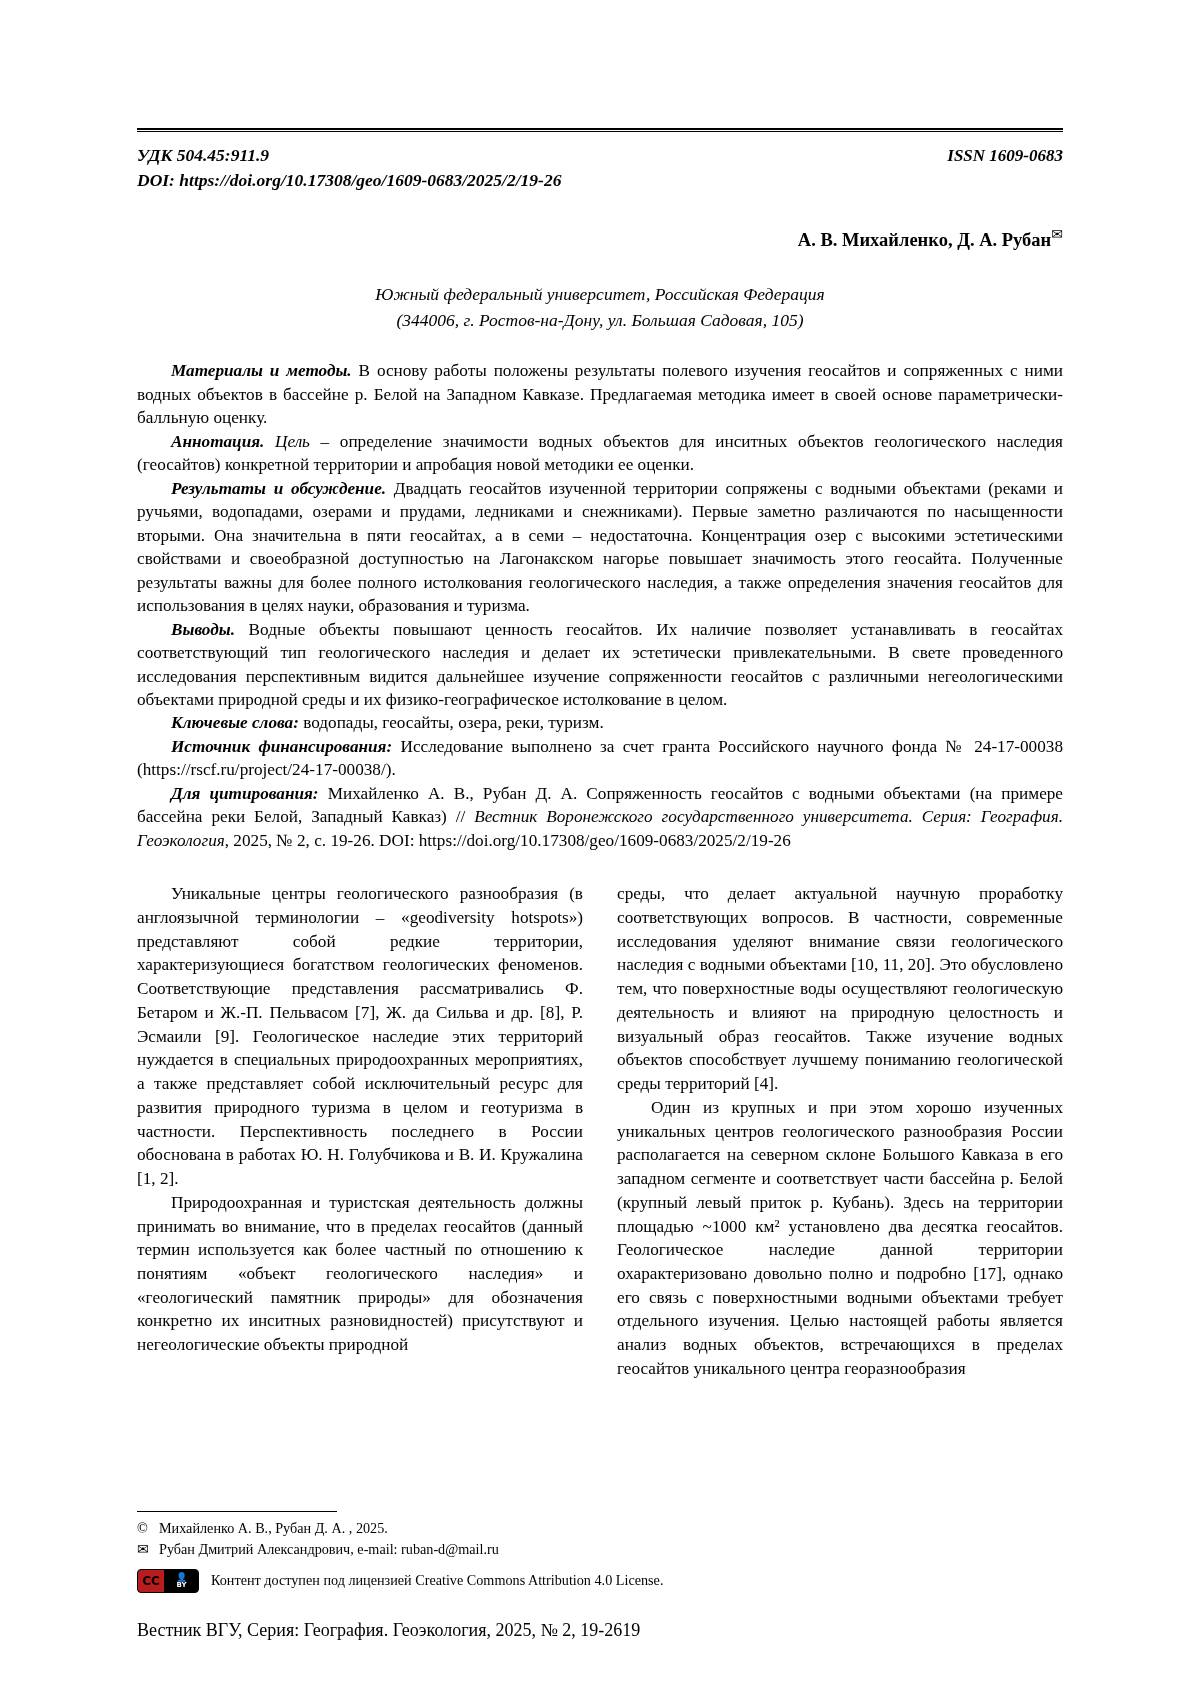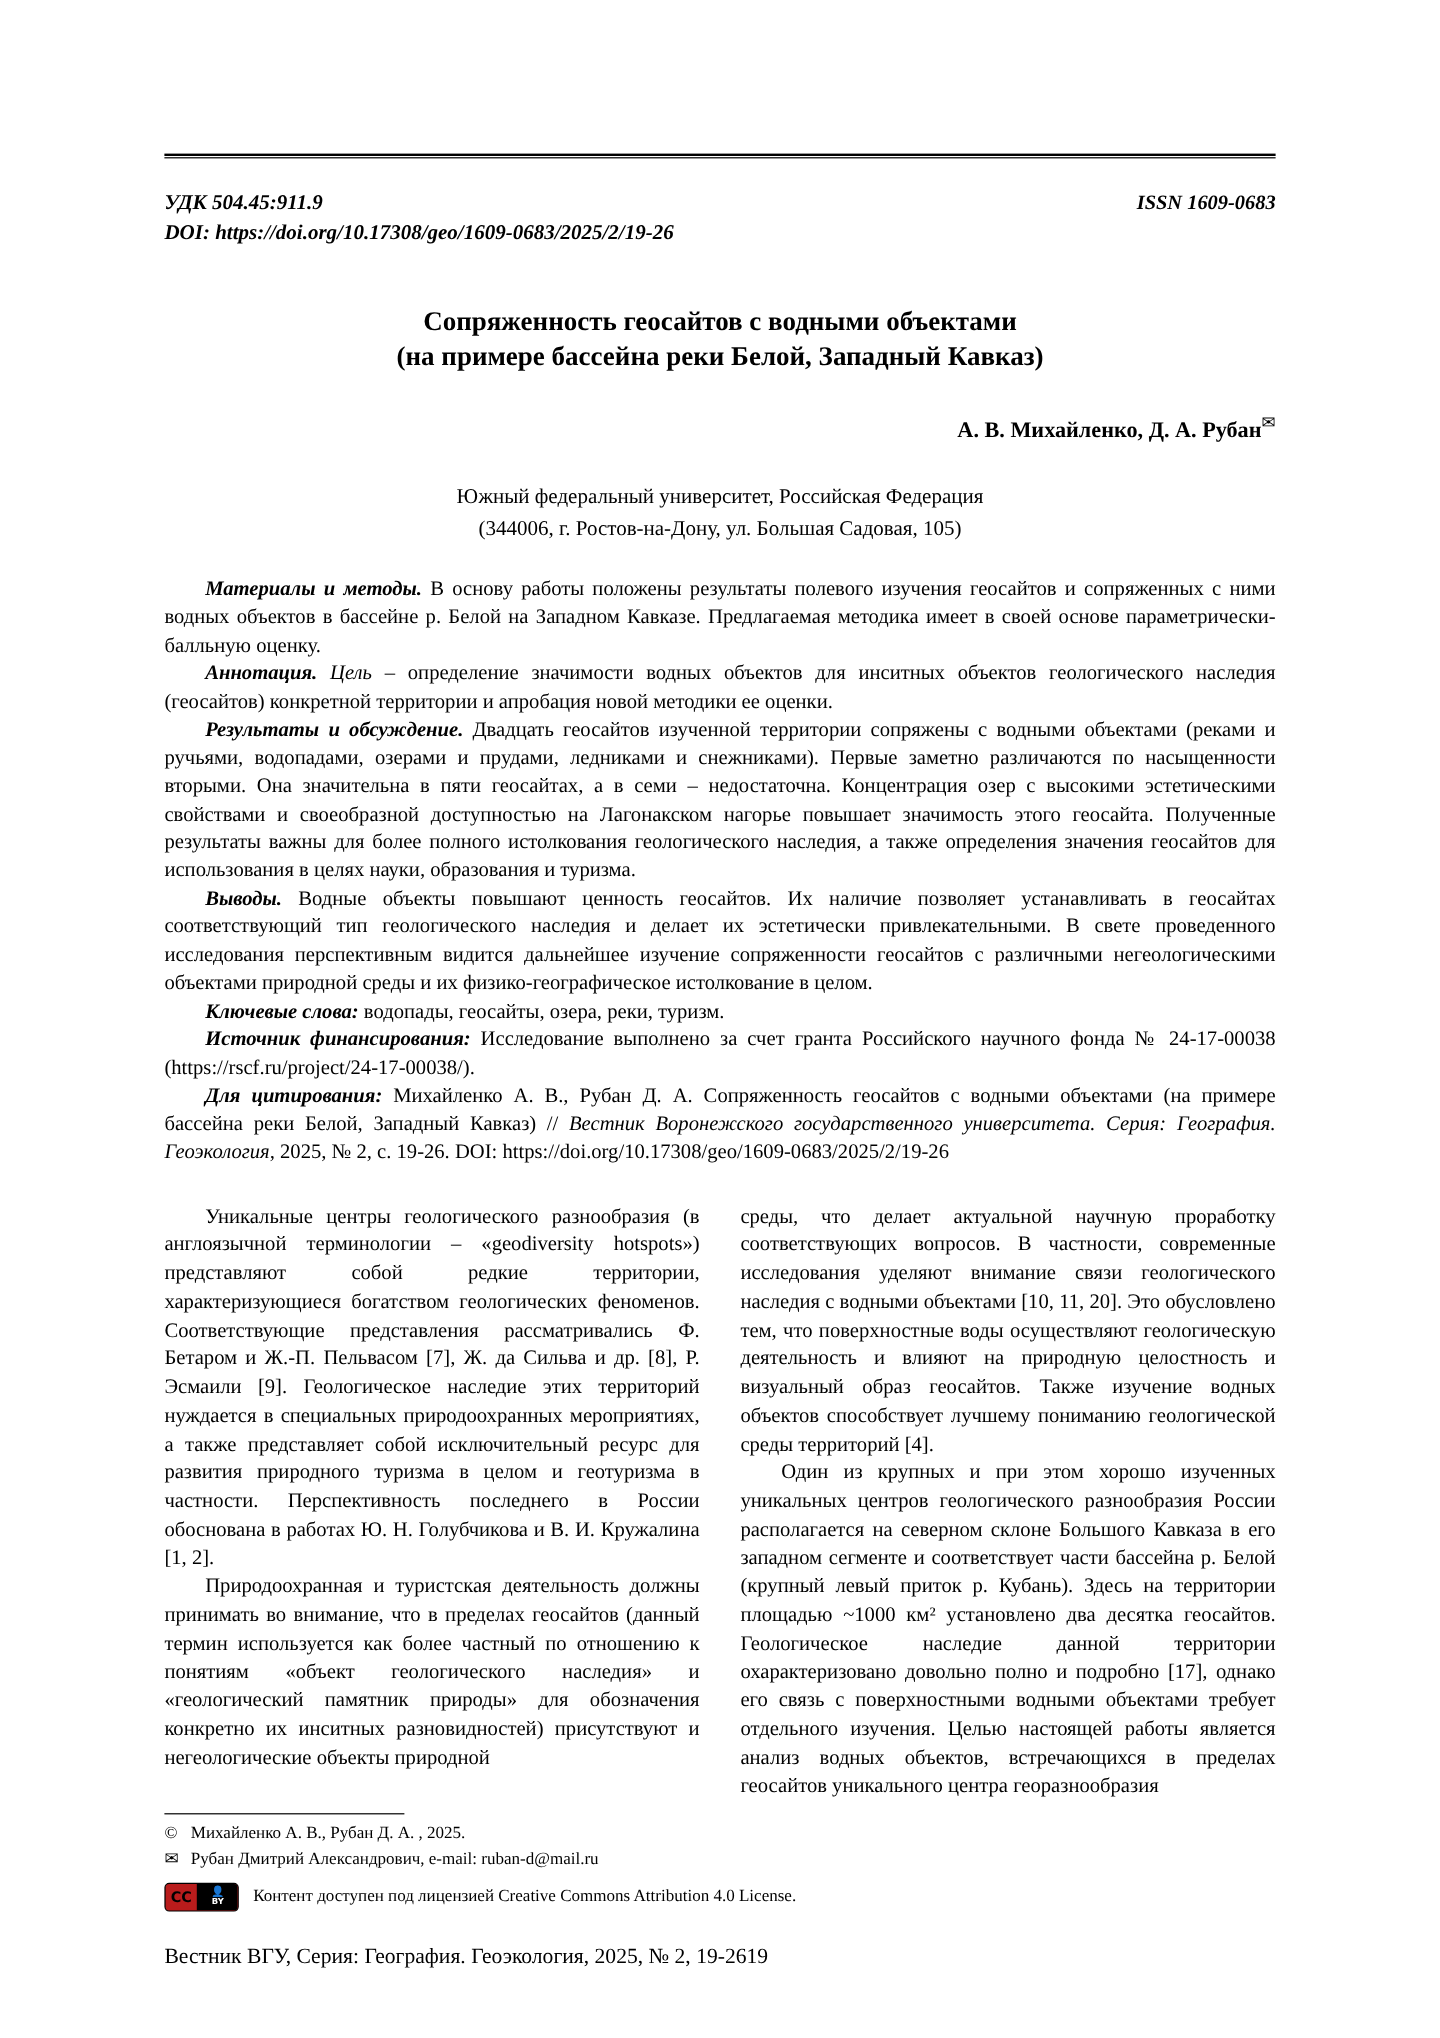--- a/index.html
+++ b/index.html
@@ -38,21 +38,21 @@
     box-sizing: border-box;
   }
 
   .meta-row {
     display: flex;
     justify-content: space-between;
     align-items: baseline;
     font-style: italic;
     font-weight: bold;
     font-size: 17.5px;
-    margin-top: 24px;
+    margin-top: 11px;
   }
   .meta-left { line-height: 1.45; }
   .meta-left div { white-space: nowrap; }
   .meta-right { font-size: 17px; }
 
   
   h1.title {
     text-align: center;
     font-size: 22.5px;
     font-weight: bold;
@@ -68,20 +68,21 @@
     margin-top: 32px;
   }
   .env-icon {
     font-size: 14px;
     vertical-align: super;
     font-weight: normal;
   }
 
   .affil {
     text-align: center;
+    font-style: italic;
     font-size: 17.5px;
     line-height: 1.5;
     margin-top: 30px;
   }
   .affil span { display: block; }
 
   
   .abstract {
     margin-top: 26px;
     font-size: 17.2px;
@@ -200,24 +201,20 @@
     <div class="rule-double"></div>
 
     <div class="meta-row">
       <div class="meta-left">
         <div>УДК 504.45:911.9</div>
         <div>DOI: https://doi.org/10.17308/geo/1609-0683/2025/2/19-26</div>
       </div>
       <div class="meta-right">ISSN 1609-0683</div>
     </div>
 
-    <h1 class="title">
-      <span>Сопряженность геосайтов с водными объектами</span>
-      <span>(на примере бассейна реки Белой, Западный Кавказ)</span>
-    </h1>
 
     <div class="authors">
       <span>А. В. Михайленко, Д. А. Рубан</span><span class="env-icon">✉</span>
     </div>
 
     <div class="affil">
       <span>Южный федеральный университет, Российская Федерация</span>
       <span>(344006, г. Ростов-на-Дону, ул. Большая Садовая, 105)</span>
     </div>
 

